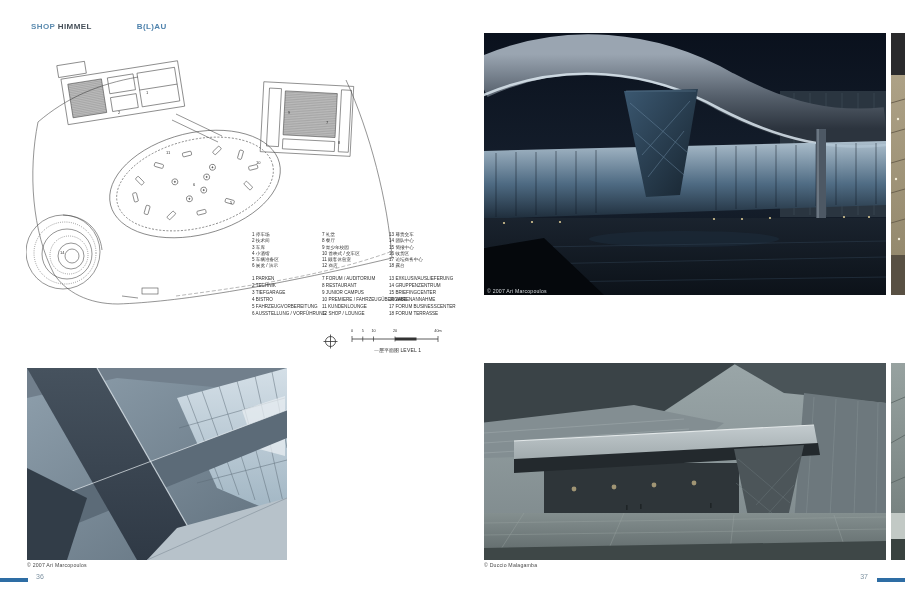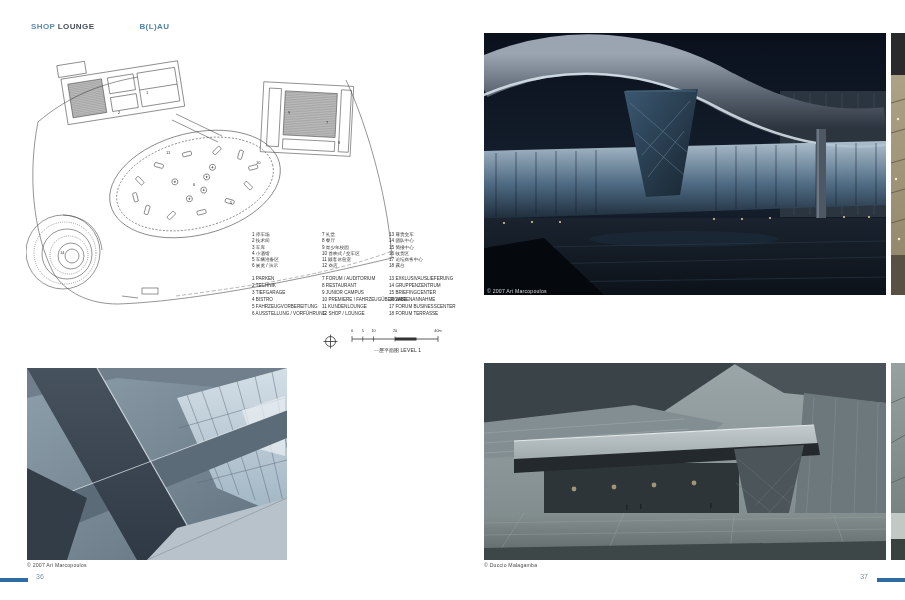--- a/index.html
+++ b/index.html
@@ -51,21 +51,21 @@
   .num-right{left:848px;width:20px;text-align:right;}
 </style>
 </head>
 <body>
 
 <div class="spread">
 
   <div class="brand">
     <span class="coop">SHOP</span>
     <span> </span>
-    <span class="himmel">LOUNGE</span><span class="blau">B(L)AU</span>
+    <span class="himmel">HIMMEL</span><span class="blau">B(L)AU</span>
   </div>
 
   <svg class="plan-svg" viewBox="0 0 378 272">
     <defs>
       <pattern id="ph" patternUnits="userSpaceOnUse" width="3" height="1.7">
         <line x1="0" y1="0.8" x2="3" y2="0.8" stroke="#2f2f2f" stroke-width="0.7"></line>
       </pattern>
     </defs>
     <g stroke="#4d4d4d" fill="none" stroke-width="0.6">
 

